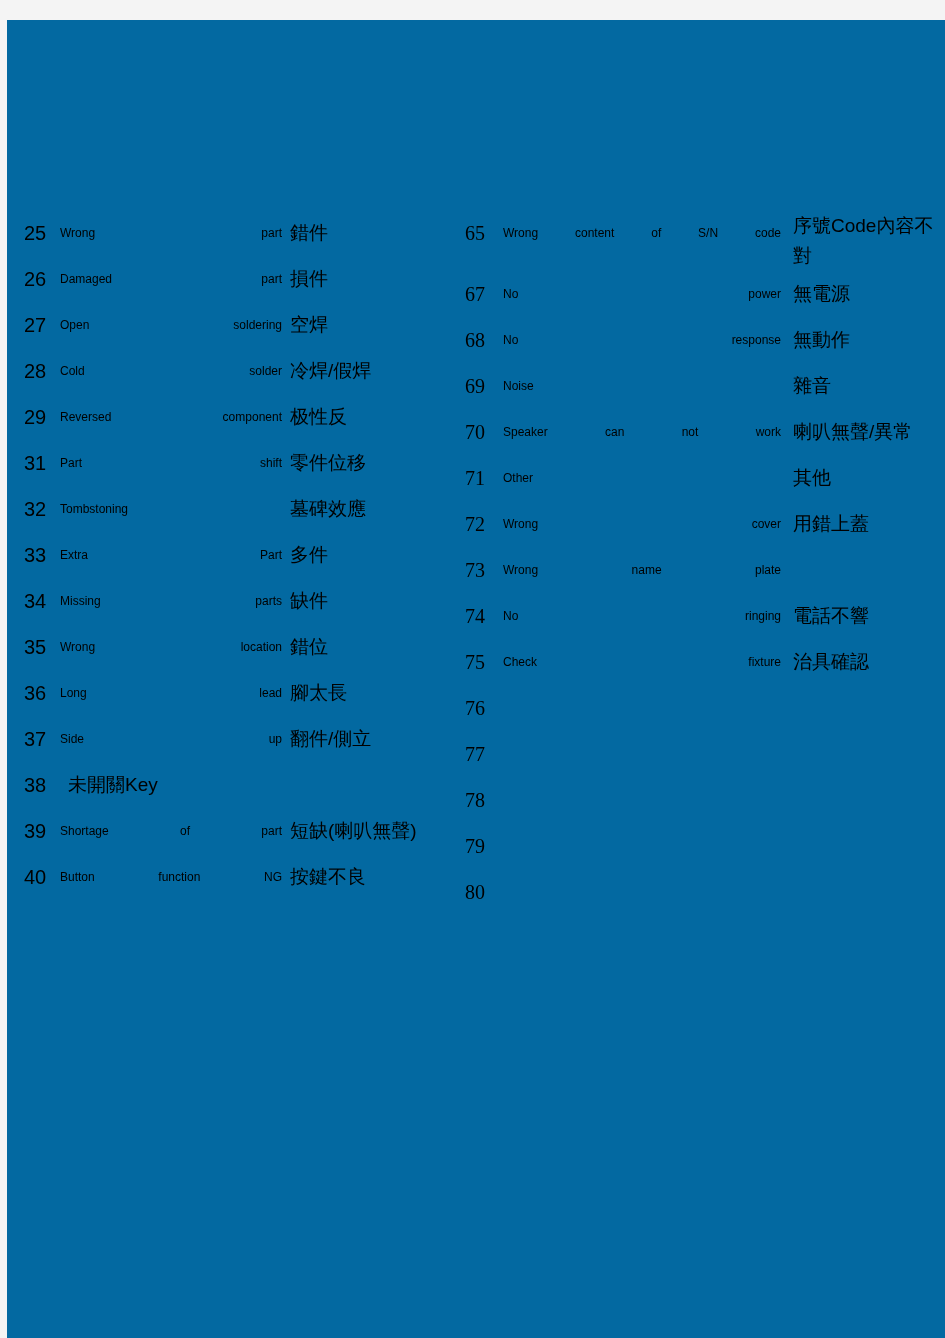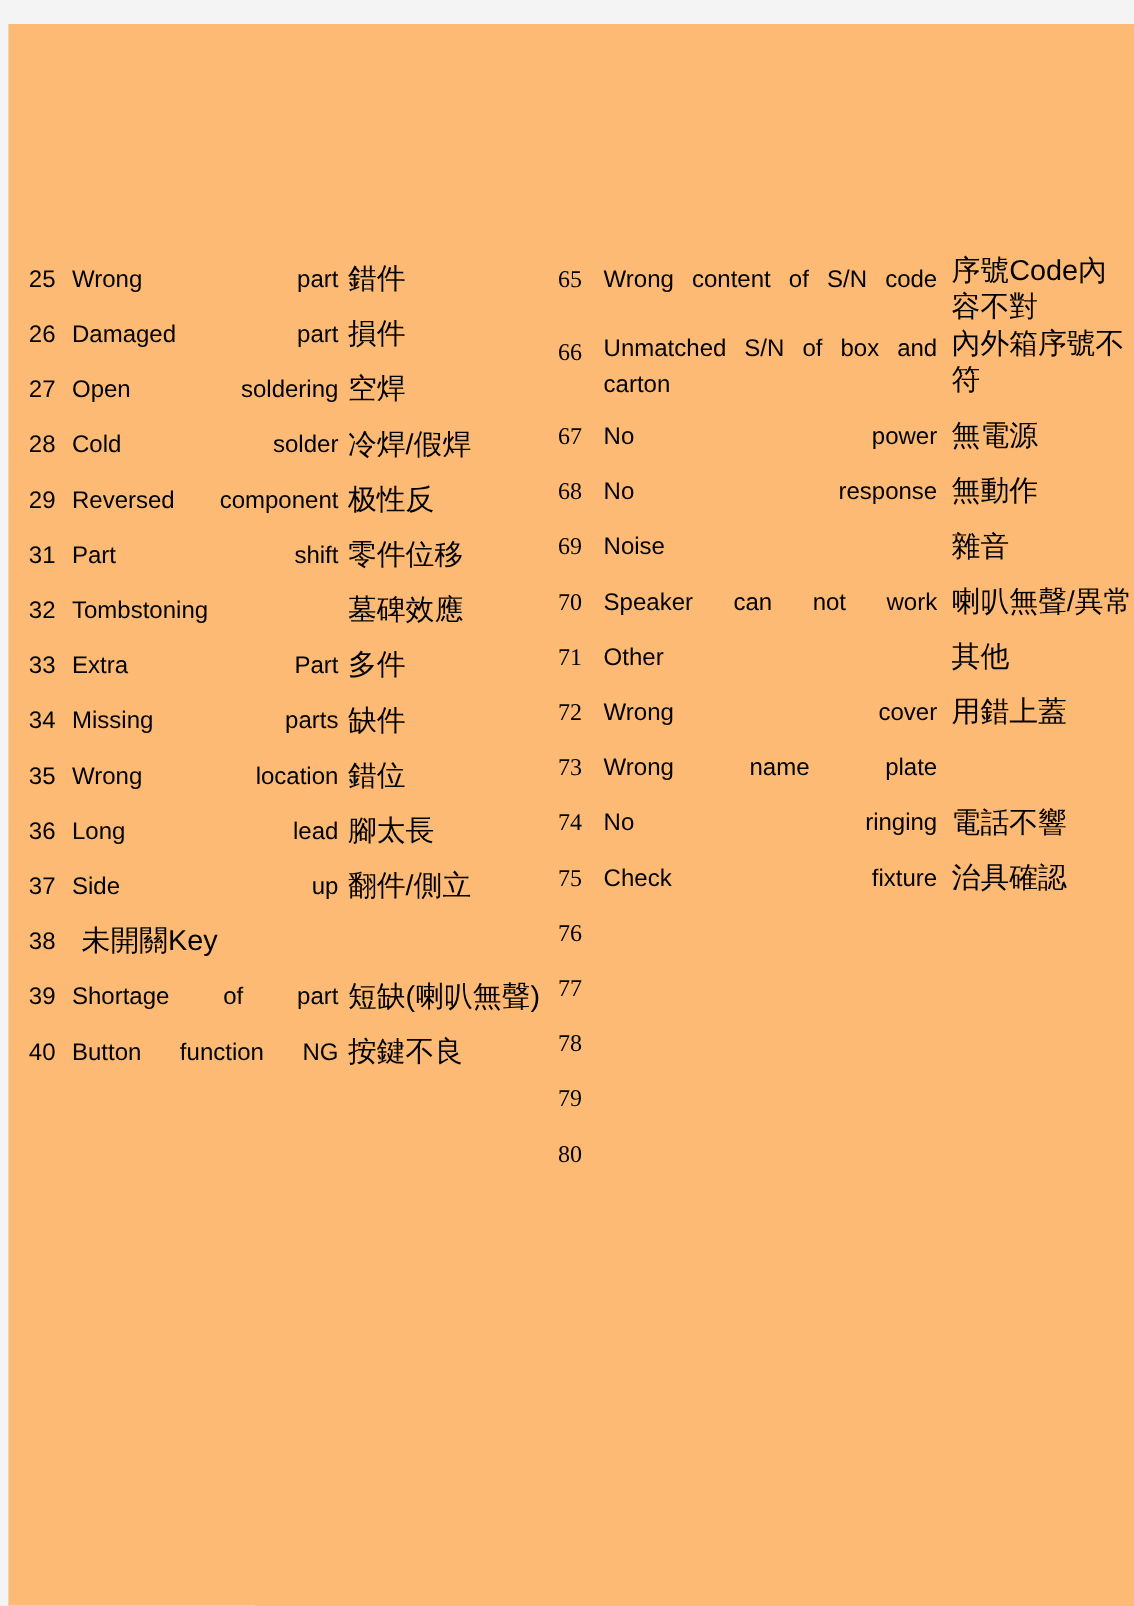--- a/index.html
+++ b/index.html
@@ -12,21 +12,21 @@
     height: 1338px;
     overflow: hidden;
     font-family: "Liberation Sans", "DejaVu Sans", sans-serif;
   }
   .page {
     position: absolute;
     left: 7px;
     top: 20px;
     width: 938px;
     height: 1318px;
-    background: #fdba74;
+    background: #0369a1;
   }
   .table-area {
     position: absolute;
     left: 0px;
     top: 0px;
     width: 938px;
   }
   .col {
     position: absolute;
     top: 0;
@@ -45,39 +45,39 @@
     font-size: 20px;
     color: #000000;
     line-height: 46px;
     text-align: left;
   }
   .col-left .num  { width: 36px; }
   .col-right .num { width: 38px; font-family: Liberation Serif, serif; }
 
   .en {
     flex: 0 0 auto;
-    font-size: 20px;
+    font-size: 12px;
     color: #000000;
     line-height: 46px;
     text-align: justify;
     text-align-last: justify;
     white-space: normal;
   }
   .col-left .en  { width: 222px; }
   .col-right .en { width: 278px; }
 
   .en.wrap {
     line-height: 30px;
     padding-top: 5px;
     padding-bottom: 5px;
   }
 
   .zh {
     flex: 1 1 auto;
-    font-size: 24px;
+    font-size: 19px;
     color: #000000;
     line-height: 46px;
     white-space: normal;
   }
   .col-left .zh  { padding-left: 8px; }
   .col-right .zh { padding-left: 12px; }
 
   .zh.wrap {
     line-height: 30px;
     padding-top: 2px;
@@ -170,25 +170,20 @@
         <span class="zh">按鍵不良</span>
       </div>
     </div>
 
     <div class="col col-right">
       <div class="row row-65">
         <span class="num">65</span>
         <span class="en">Wrong content of S/N code</span>
         <span class="zh wrap">序號Code內容不對</span>
       </div>
-      <div class="row row-66">
-        <span class="num">66</span>
-        <span class="en wrap">Unmatched S/N of box and carton</span>
-        <span class="zh wrap">內外箱序號不符</span>
-      </div>
       <div class="row">
         <span class="num">67</span>
         <span class="en">No power</span>
         <span class="zh">無電源</span>
       </div>
       <div class="row">
         <span class="num">68</span>
         <span class="en">No response</span>
         <span class="zh">無動作</span>
       </div>

